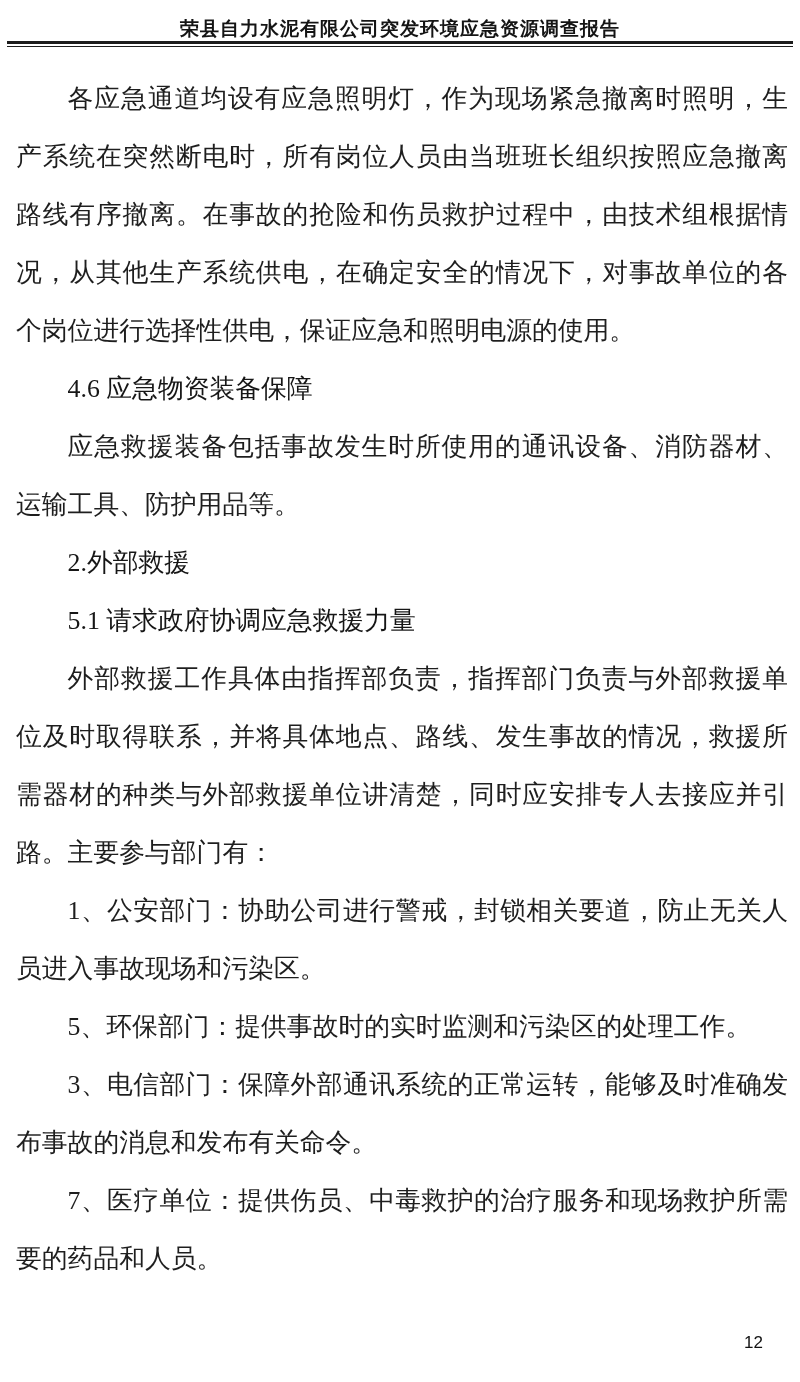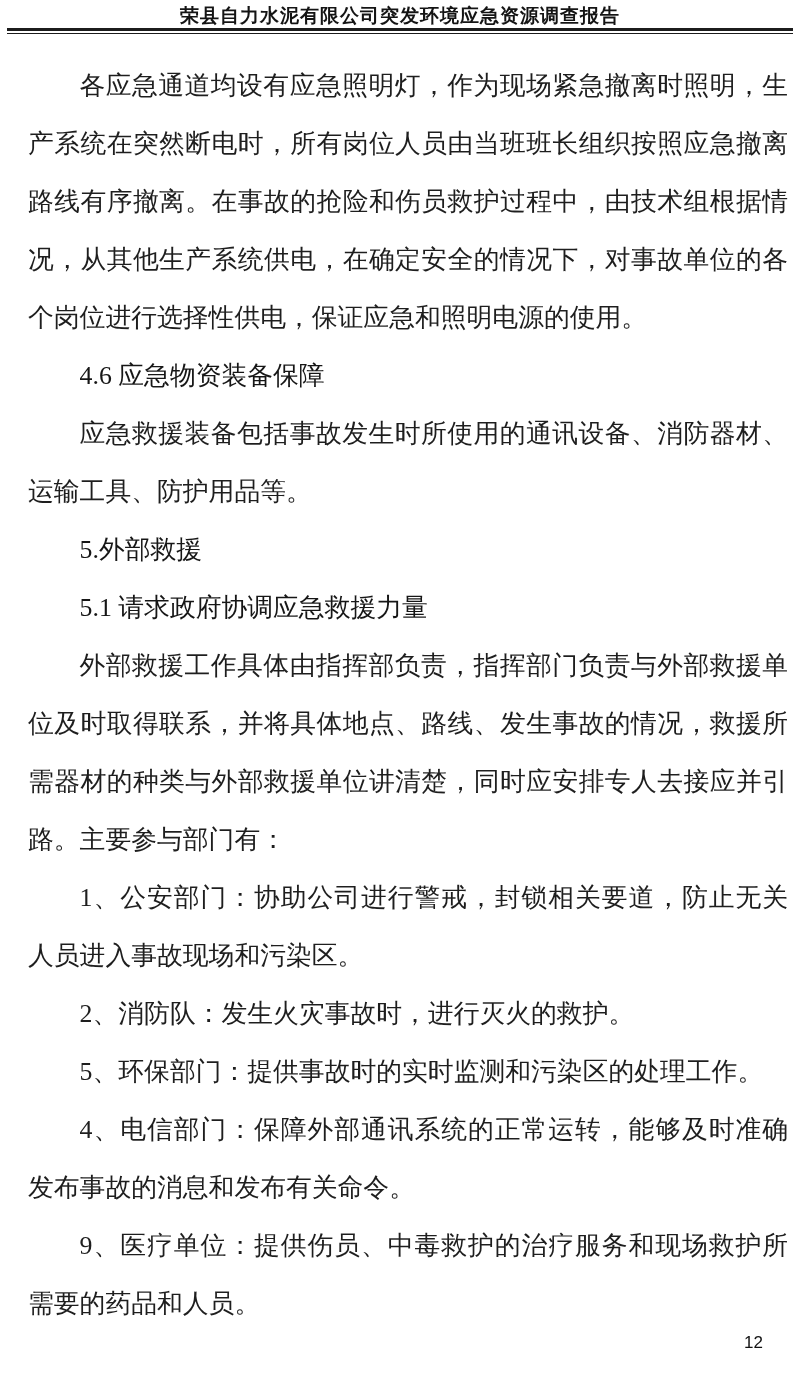--- a/index.html
+++ b/index.html
@@ -10,38 +10,38 @@
   }
   .page {
     position: relative;
     width: 800px;
     height: 1382px;
     background: #ffffff;
     color: #1e1e1e;
     overflow: hidden;
   }
   .page-header {
-    padding-top: 5px;
+    padding-top: 18px;
   }
   .header-title {
     text-align: center;
     font-size: 19px;
     line-height: 21px;
     font-weight: bold;
     letter-spacing: 1px;
     color: #141414;
   }
   .header-rule {
     margin: 2px 7px 0 7px;
     height: 2px;
     border-top: 3px solid #1c1c1c;
     border-bottom: 1px solid #1c1c1c;
   }
   .doc-body {
-    padding: 23px 12px 0 28px;
+    padding: 23px 12px 0 16px;
   }
   .body-text,
   .heading {
     margin: 0;
     font-size: 25.8px;
     line-height: 58px;
     text-indent: 2em;
     text-align: justify;
     text-justify: inter-ideograph;
     font-weight: normal;
@@ -73,34 +73,33 @@
     <div class="header-rule"></div>
   </header>
 
   <main class="doc-body">
     <p class="body-text">各应急通道均设有应急照明灯，作为现场紧急撤离时照明，生产系统在突然断电时，所有岗位人员由当班班长组织按照应急撤离路线有序撤离。在事故的抢险和伤员救护过程中，由技术组根据情况，从其他生产系统供电，在确定安全的情况下，对事故单位的各个岗位进行选择性供电，保证应急和照明电源的使用。</p>
 
     <h2 class="heading">4.6 应急物资装备保障</h2>
 
     <p class="body-text">应急救援装备包括事故发生时所使用的通讯设备、消防器材、运输工具、防护用品等。</p>
 
-    <h2 class="heading">5.外部救援</h2>
+    <h2 class="heading">2.外部救援</h2>
 
     <h2 class="heading">5.1 请求政府协调应急救援力量</h2>
 
     <p class="body-text">外部救援工作具体由指挥部负责，指挥部门负责与外部救援单位及时取得联系，并将具体地点、路线、发生事故的情况，救援所需器材的种类与外部救援单位讲清楚，同时应安排专人去接应并引路。主要参与部门有：</p>
 
     <p class="body-text">1、公安部门：协助公司进行警戒，封锁相关要道，防止无关人员进入事故现场和污染区。</p>
 
-    <p class="body-text">2、消防队：发生火灾事故时，进行灭火的救护。</p>
 
     <p class="body-text">5、环保部门：提供事故时的实时监测和污染区的处理工作。</p>
 
-    <p class="body-text">4、电信部门：保障外部通讯系统的正常运转，能够及时准确发布事故的消息和发布有关命令。</p>
+    <p class="body-text">3、电信部门：保障外部通讯系统的正常运转，能够及时准确发布事故的消息和发布有关命令。</p>
 
-    <p class="body-text">9、医疗单位：提供伤员、中毒救护的治疗服务和现场救护所需要的药品和人员。</p>
+    <p class="body-text">7、医疗单位：提供伤员、中毒救护的治疗服务和现场救护所需要的药品和人员。</p>
   </main>
 
   <footer>
     <span class="page-number">12</span>
   </footer>
 
 </div>
 
 </body></html>

